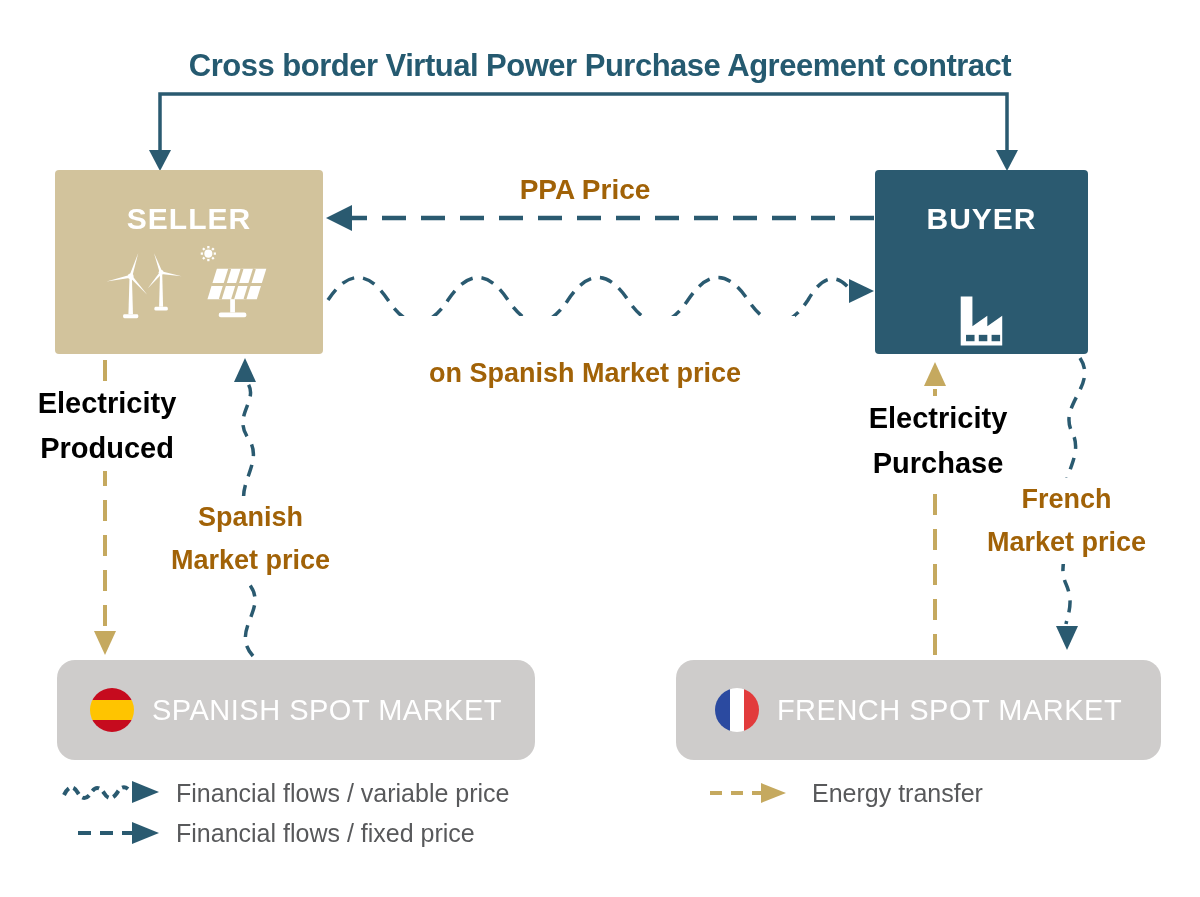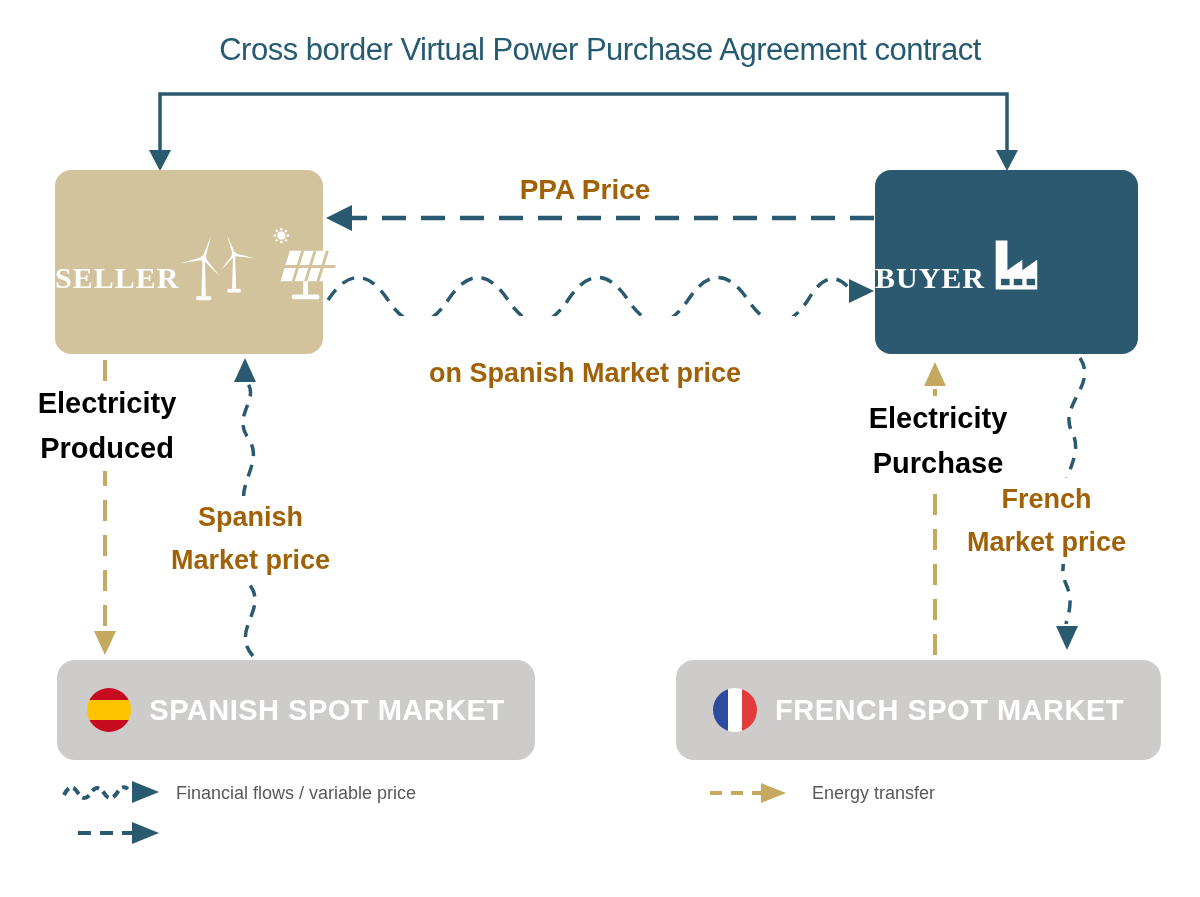--- a/index.html
+++ b/index.html
@@ -3,56 +3,56 @@
 <meta charset="utf-8">
 <style>
   html,body{margin:0;padding:0;background:#ffffff;}
   #canvas{
     position:relative;width:1200px;height:897px;background:#ffffff;
     font-family:"Liberation Sans","DejaVu Sans",sans-serif;overflow:hidden;
   }
   .abs{position:absolute;}
   
   .title{
-    left:60px;top:32px;width:1080px;text-align:center;
-    font-size:31px;font-weight:normal;color:#255a70;letter-spacing:-0.5px;
+    left:60px;top:48px;width:1080px;text-align:center;
+    font-size:31px;font-weight:bold;color:#255a70;letter-spacing:-0.5px;
   }
   
   .party-box{
-    border-radius:16px;display:flex;flex-direction:row;align-items:center;
-    justify-content:flex-start;color:#ffffff;font-family:Liberation Serif, serif;
+    border-radius:4px;display:flex;flex-direction:column;align-items:center;
+    justify-content:flex-start;color:#ffffff;
   }
   .seller-box{left:55px;top:170px;width:268px;height:184px;background:#d2c39c;}
-  .buyer-box{left:875px;top:170px;width:263px;height:184px;background:#2b5a70;}
+  .buyer-box{left:875px;top:170px;width:213px;height:184px;background:#2b5a70;justify-content:space-between;}
   .party-label{font-size:30px;font-weight:bold;letter-spacing:1px;margin-top:32px;}
   .party-icons{display:flex;align-items:flex-end;gap:14px;margin-top:6px;}
   
   .market-box{
     top:660px;height:100px;background:#cecccb;border-radius:18px;
     display:flex;align-items:center;justify-content:center;gap:18px;
   }
   .spanish-box{left:57px;width:478px;}
   .french-box{left:662px;width:485px;margin-left:14px;}
-  .market-label{color:#ffffff;font-size:29px;font-weight:bold;letter-spacing:0.5px;}
+  .market-label{color:#ffffff;font-size:29px;font-weight:normal;letter-spacing:0.5px;}
   .flag{width:44px;height:44px;border-radius:50%;flex:0 0 auto;}
   .flag-es{background:linear-gradient(180deg,#c60b1e 0 27%,#ffc400 27% 73%,#c60b1e 73% 100%);}
   .flag-fr{background:linear-gradient(90deg,#2b4aa0 0 34%,#ffffff 34% 66%,#e23b3c 66% 100%);}
   
   .lbl{font-weight:bold;text-align:center;}
   .teal{color:#a16207;}
   .tan{color:#000000;}
   .ppa-label{left:455px;top:174px;width:260px;font-size:28px;}
   .settlement-label{left:375px;top:316px;width:420px;font-size:27px;line-height:38px;background:#ffffff;}
   .elec-prod-label{left:22px;top:381px;width:170px;font-size:29px;line-height:45px;background:#ffffff;}
   .sp-price-label{left:148px;top:496px;width:205px;font-size:27px;line-height:43px;background:#ffffff;}
   .elec-cons-label{left:852px;top:396px;width:172px;font-size:29px;line-height:45px;background:#ffffff;}
-  .fr-price-label{left:944px;top:478px;width:205px;font-size:27px;line-height:43px;background:#ffffff;}
+  .fr-price-label{left:964px;top:478px;width:205px;font-size:27px;line-height:43px;background:#ffffff;}
   
   .legend-item{display:flex;align-items:center;}
-  .legend-text{color:#58595b;font-size:18px;white-space:nowrap;}
+  .legend-text{color:#58595b;font-size:25px;white-space:nowrap;}
   .li-1{left:60px;top:778px;}
   .li-2{left:60px;top:818px;}
   .li-3{left:700px;top:778px;}
   .li-1 .legend-text{margin-left:14px;}
   .li-2 .legend-text{margin-left:14px;}
   .li-3 .legend-text{margin-left:22px;}
   svg{display:block;}
 </style>
 </head>
 <body>
@@ -223,20 +223,21 @@
     <span class="legend-text">Financial flows / variable price</span>
   </div>
 
   <div class="abs legend-item li-2">
     <span>
       <svg width="102" height="30" viewBox="0 0 102 30">
         <line x1="18" y1="15" x2="72" y2="15" stroke="#2a5a70" stroke-width="4" stroke-dasharray="13 9"></line>
         <polygon points="99,15 72,4 72,26" fill="#2a5a70"></polygon>
       </svg>
     </span>
+    <span class="legend-text">Financial flows / fixed price</span>
   </div>
 
   <div class="abs legend-item li-3">
     <span>
       <svg width="90" height="30" viewBox="0 0 90 30">
         <line x1="10" y1="15" x2="62" y2="15" stroke="#c5a95f" stroke-width="4" stroke-dasharray="12 9"></line>
         <polygon points="86,15 61,5 61,25" fill="#c5a95f"></polygon>
       </svg>
     </span>
     <span class="legend-text">Energy transfer</span>

